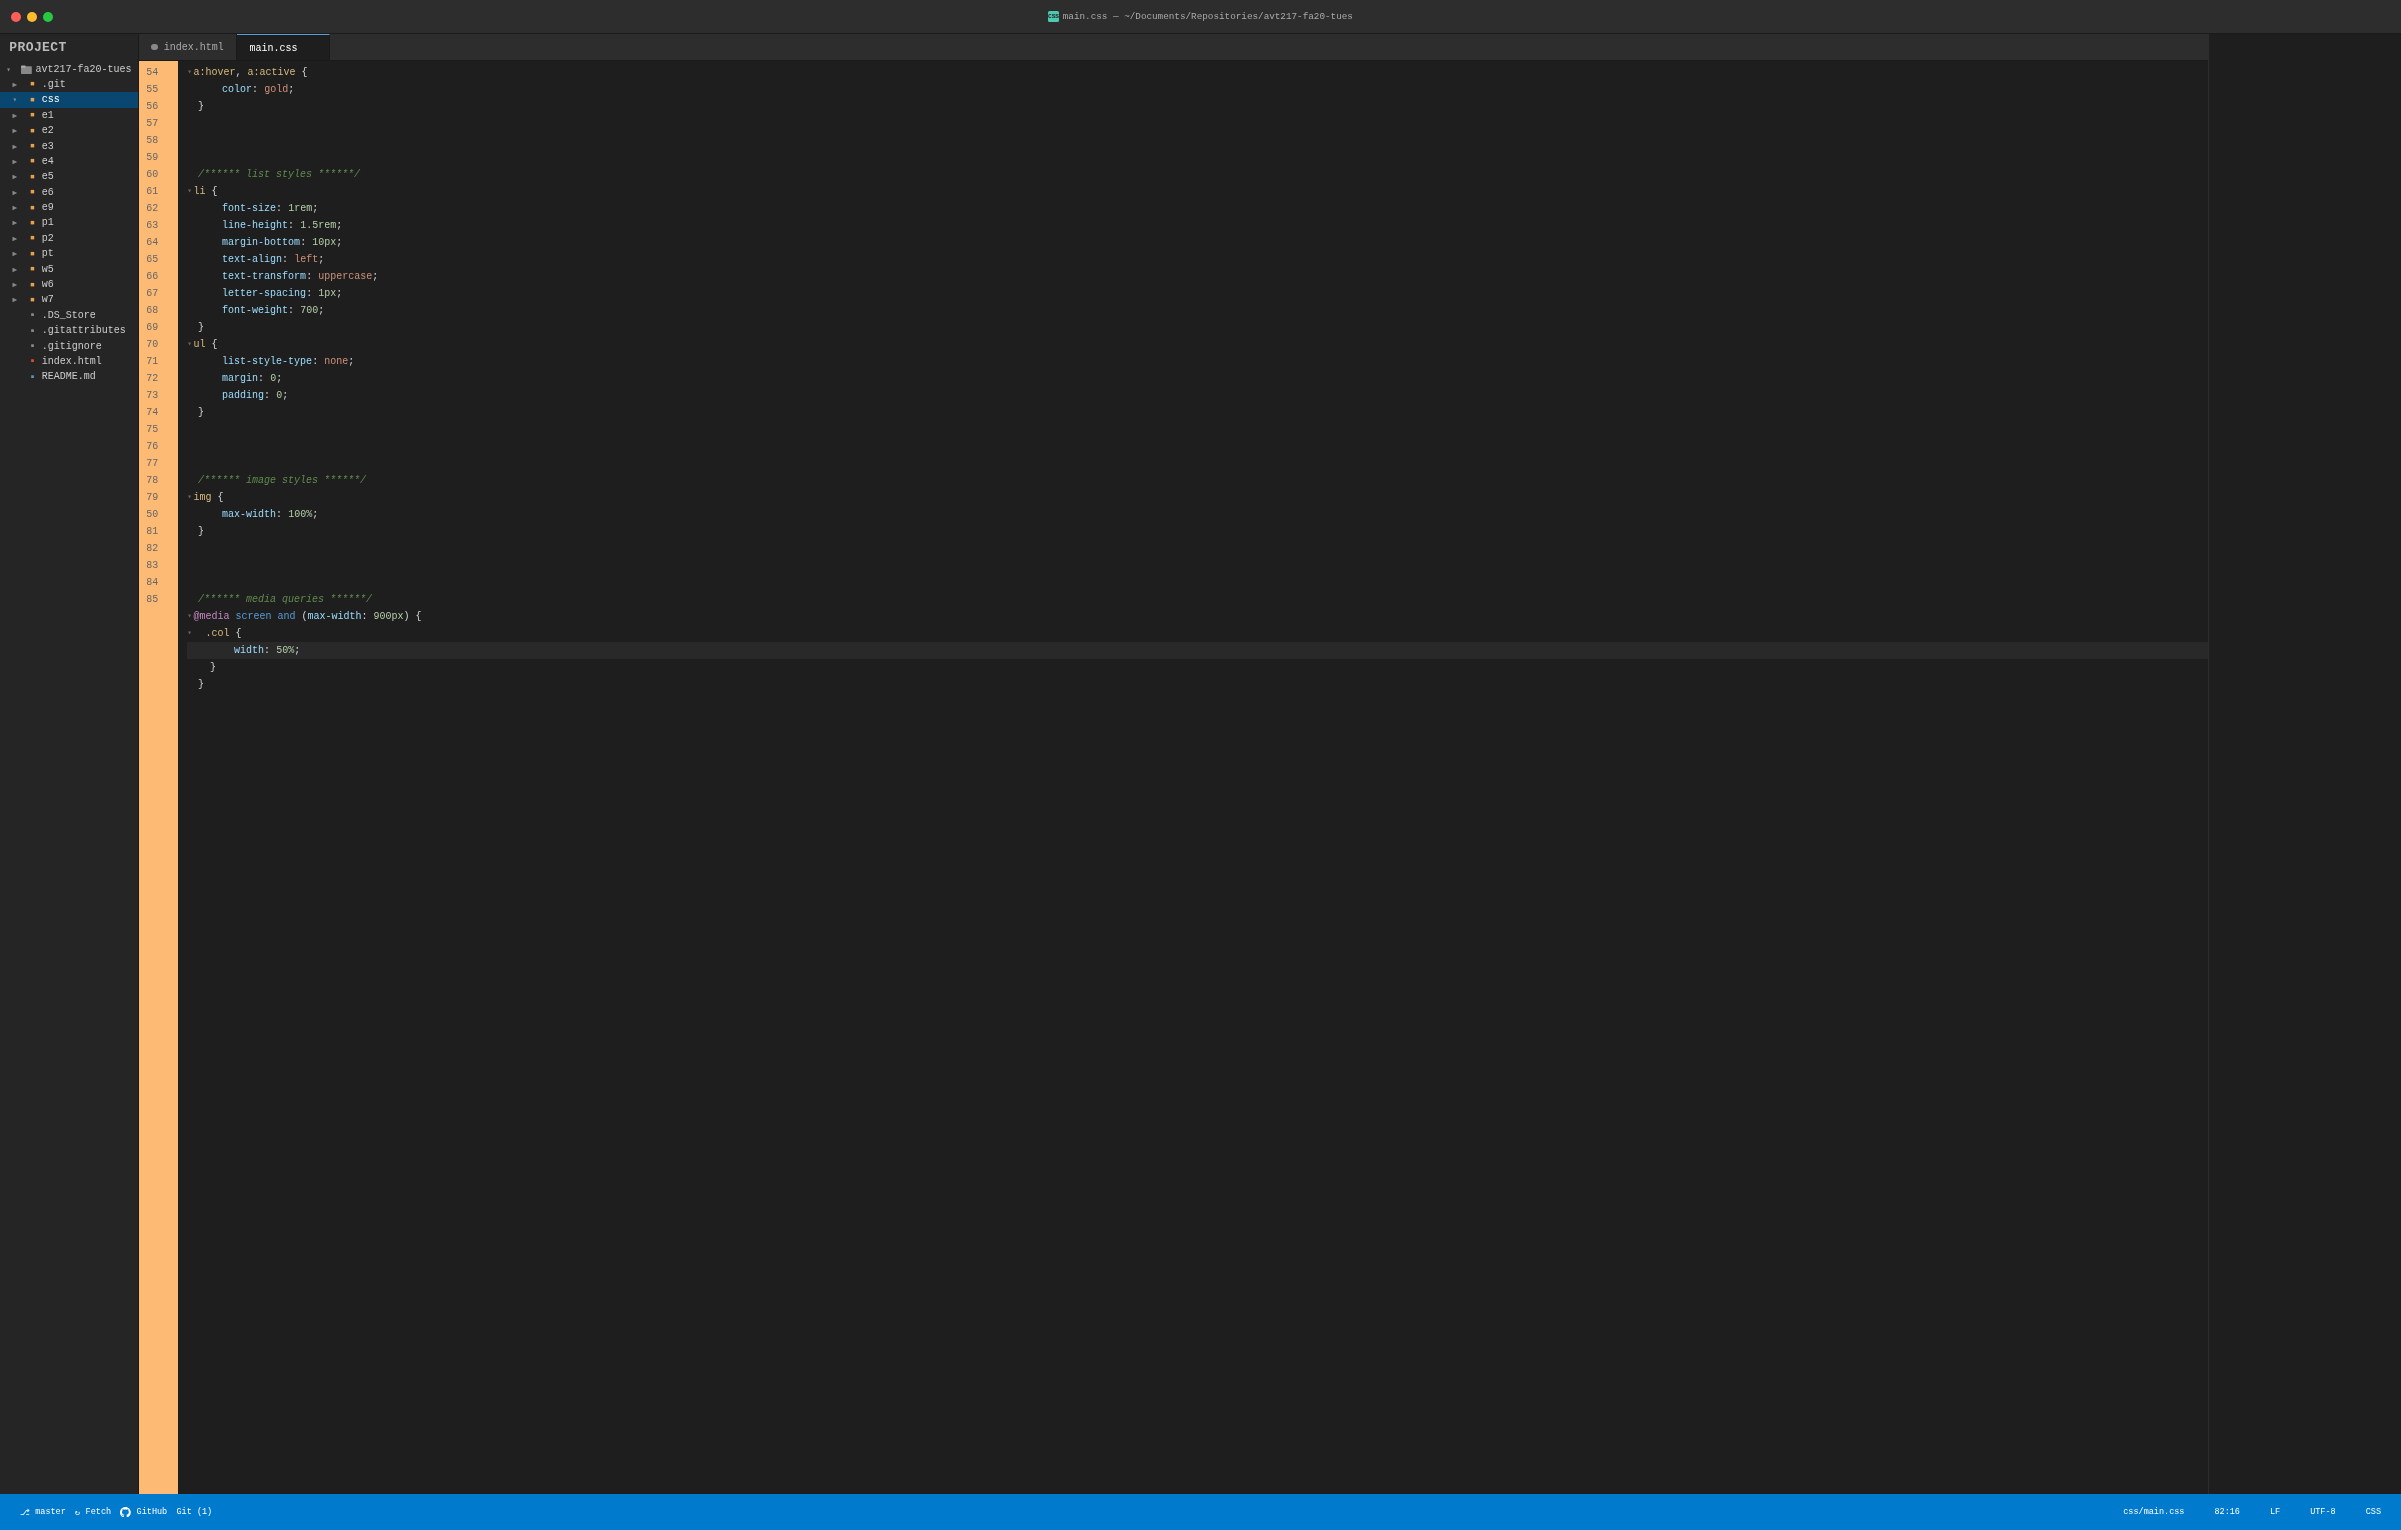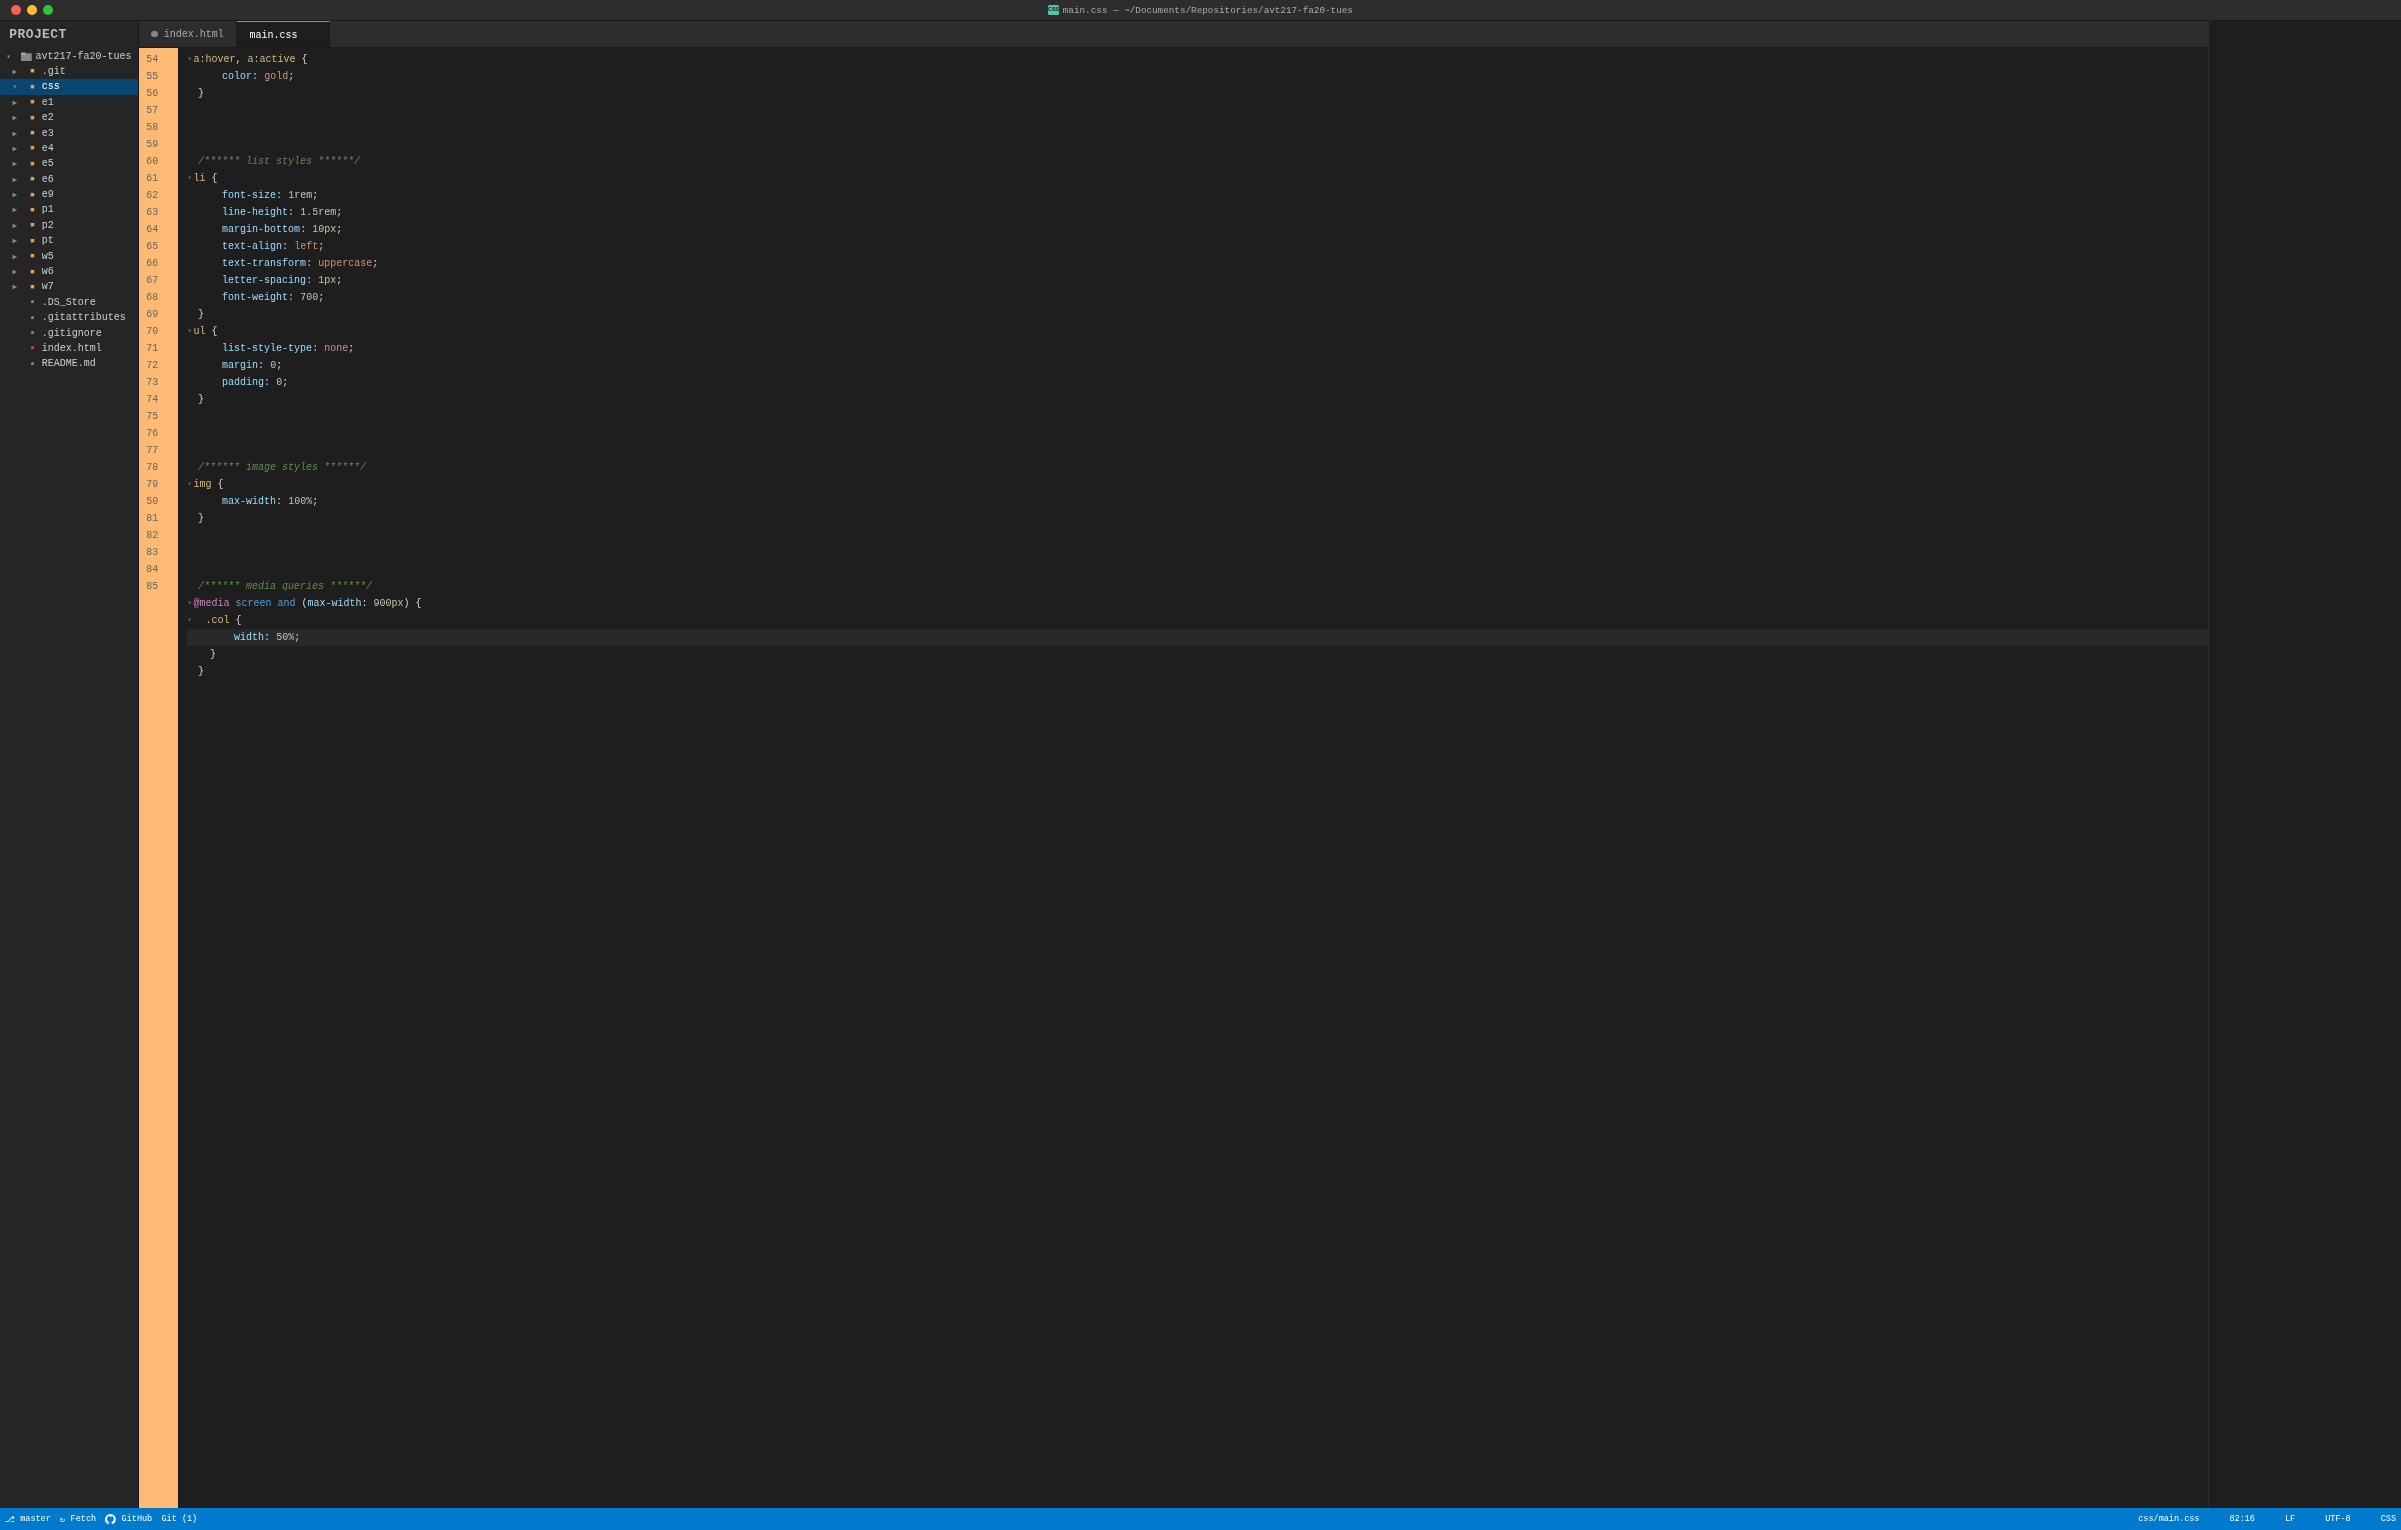--- a/index.html
+++ b/index.html
@@ -11,21 +11,21 @@
       color: #d4d4d4;
       width: 100vw;
       height: 100vh;
       display: flex;
       flex-direction: column;
       overflow: hidden;
     }
 
     
     .titlebar {
-      height: 21px;
+      height: 34px;
       background: #2d2d2d;
       display: flex;
       align-items: center;
       justify-content: center;
       position: relative;
       flex-shrink: 0;
       border-bottom: 0.8px solid #1a1a1a;
     }
     .traffic-lights {
       position: absolute;
@@ -232,26 +232,26 @@
     .c-value { color: #ce9178; }
     .c-number { color: #b5cea8; }
     .c-brace { color: #d4d4d4; }
     .c-comment { color: #608b4e; font-style: italic; }
     .c-at { color: #c586c0; }
     .c-and { color: #569cd6; }
     .c-white { color: #d4d4d4; }
 
     
     .status-bar {
-      height: 22px;
+      height: 36px;
       background: #007acc;
       display: flex;
       align-items: center;
       justify-content: space-between;
-      padding: 0 5px;
+      padding: 0 20px;
       font-size: 8.5px;
       color: #fff;
       flex-shrink: 0;
     }
     .status-left {
       display: flex;
       align-items: center;
       gap: 9.3px;
     }
     .status-right {

